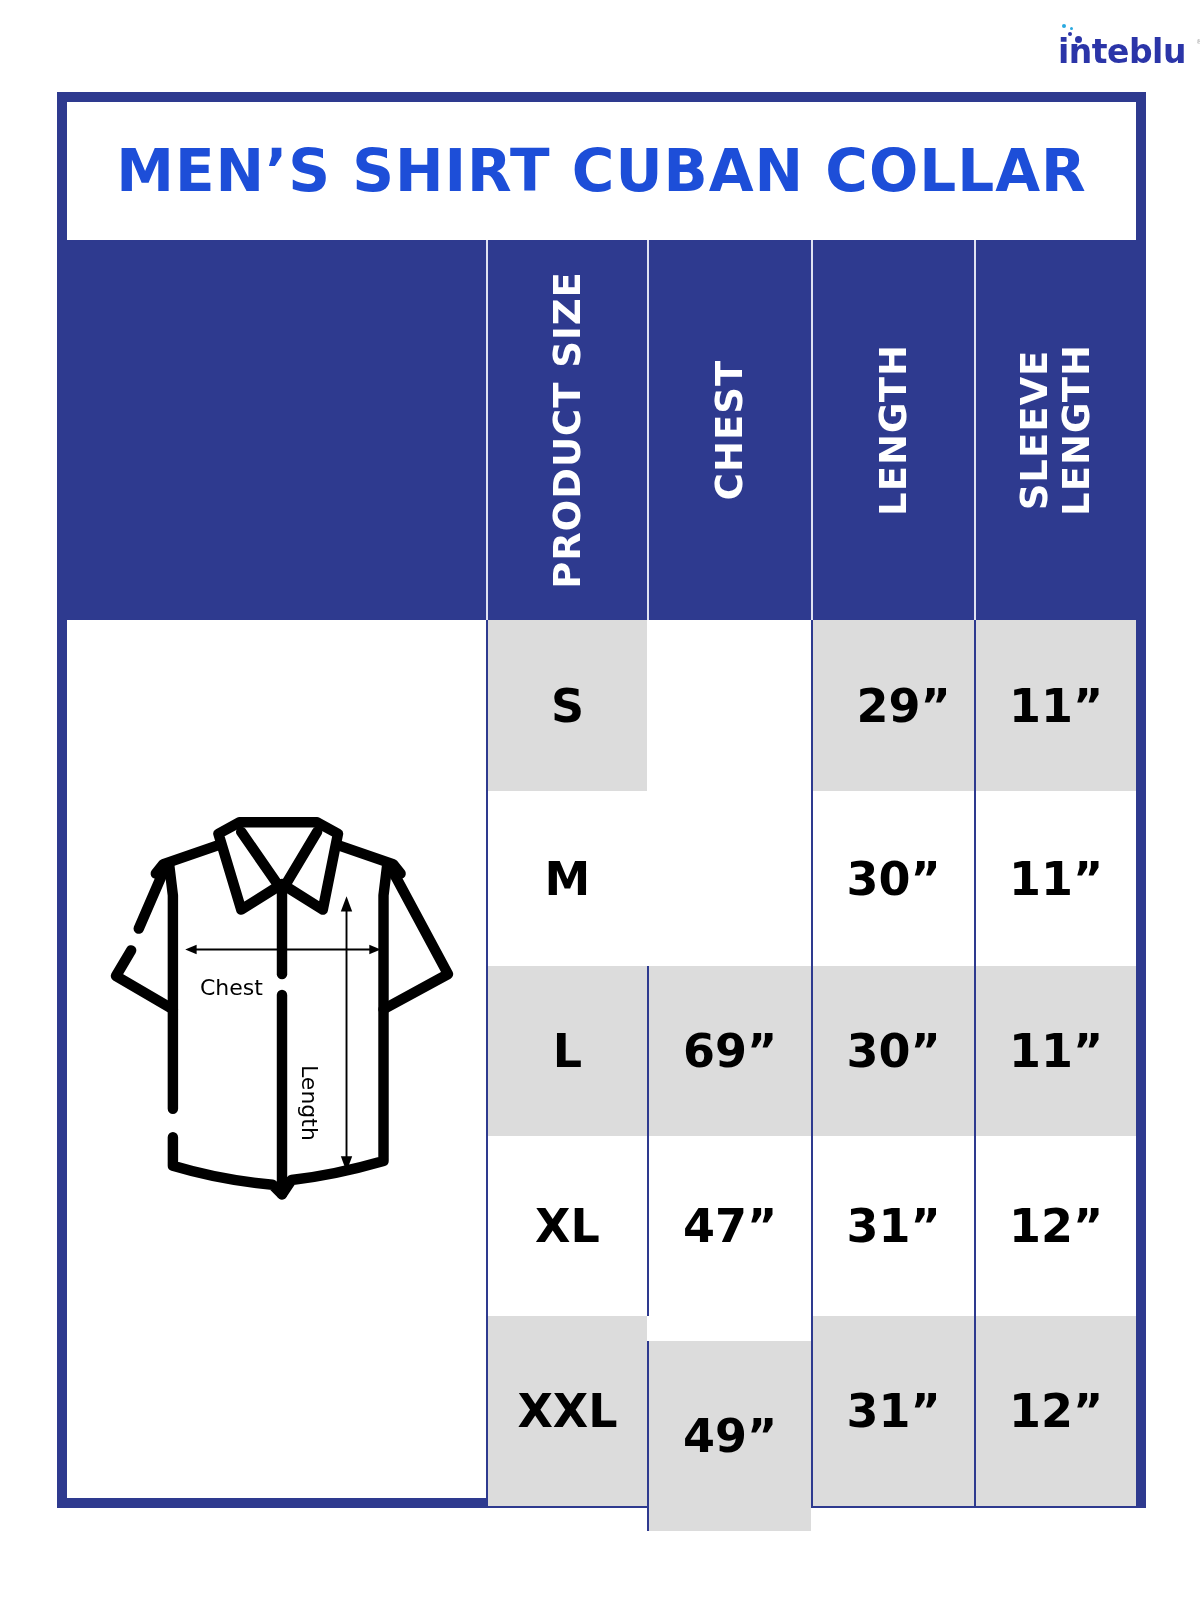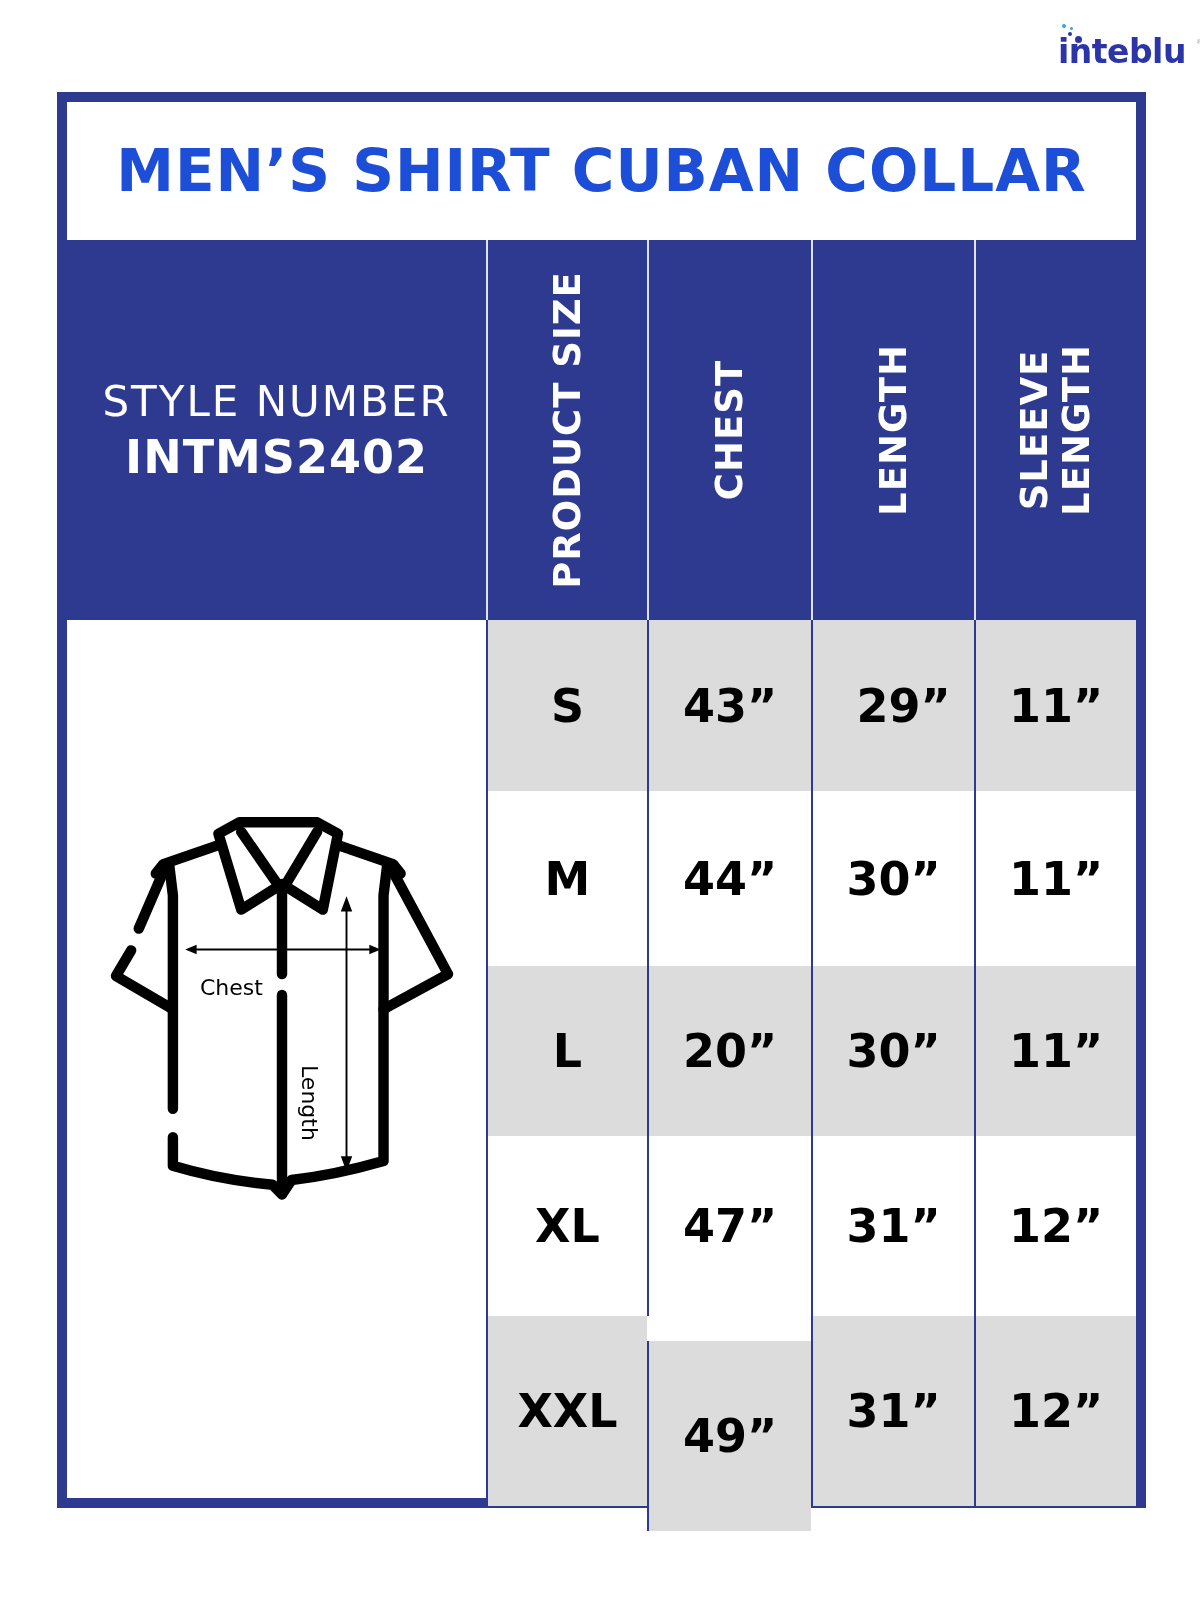--- a/index.html
+++ b/index.html
@@ -84,24 +84,20 @@
   <span class="logo-text">inteblu</span>
   <span class="logo-reg">®</span>
 </div>
 
 <div class="frame">
   <div class="title-box">
     <span class="title-text">MEN’S SHIRT CUBAN COLLAR</span>
   </div>
 
   <div class="header-row">
-    <div class="style-cell">
-      <span class="style-label">STYLE NUMBER</span>
-      <span class="style-value">INTMS2402</span>
-    </div>
     <div class="hdr-cell" style="left:419px;width:161px;">
       <span class="hdr-text">PRODUCT SIZE</span>
     </div>
     <div class="hdr-cell" style="left:580px;width:164px;">
       <span class="hdr-text">CHEST</span>
     </div>
     <div class="hdr-cell" style="left:744px;width:163px;">
       <span class="hdr-text">LENGTH</span>
     </div>
     <div class="hdr-cell" style="left:907px;width:162px;">
@@ -144,33 +140,31 @@
         <line x1="263" y1="112" x2="263" y2="390" stroke="#000" stroke-width="2"></line>
         <polygon points="263,106 257,122 269,122" fill="#000"></polygon>
         <polygon points="263,396 257,380 269,380" fill="#000"></polygon>
       </svg>
       <span style="position:absolute;left:133px;top:355px;font-size:22px;color:#000;">Chest</span>
       <span style="position:absolute;left:255px;top:445px;font-size:22px;color:#000;transform:rotate(90deg);transform-origin:left top;display:block;white-space:nowrap;">Length</span>
     </div>
 
     <div class="row shade" style="top:0;height:171px;">
       <div class="cell" style="left:0;width:161px;">S</div>
-      <div class="cell" style="left:161px;width:164px;">43”</div>
       <div class="cell" style="left:325px;width:183px;">29”</div>
       <div class="cell" style="left:488px;width:162px;">11”</div>
     </div>
     <div class="row" style="top:171px;height:175px;">
       <div class="cell" style="left:0;width:161px;">M</div>
-      <div class="cell" style="left:161px;width:164px;">44”</div>
       <div class="cell" style="left:325px;width:163px;">30”</div>
       <div class="cell" style="left:488px;width:162px;">11”</div>
     </div>
     <div class="row shade" style="top:346px;height:170px;">
       <div class="cell" style="left:0;width:161px;">L</div>
-      <div class="cell" style="left:161px;width:164px;">20”</div>
+      <div class="cell" style="left:161px;width:164px;">69”</div>
       <div class="cell" style="left:325px;width:163px;">30”</div>
       <div class="cell" style="left:488px;width:162px;">11”</div>
     </div>
     <div class="row" style="top:516px;height:180px;">
       <div class="cell" style="left:0;width:161px;">XL</div>
       <div class="cell" style="left:161px;width:164px;">47”</div>
       <div class="cell" style="left:325px;width:163px;">31”</div>
       <div class="cell" style="left:488px;width:162px;">12”</div>
     </div>
     <div class="row shade" style="top:696px;height:190px;">

